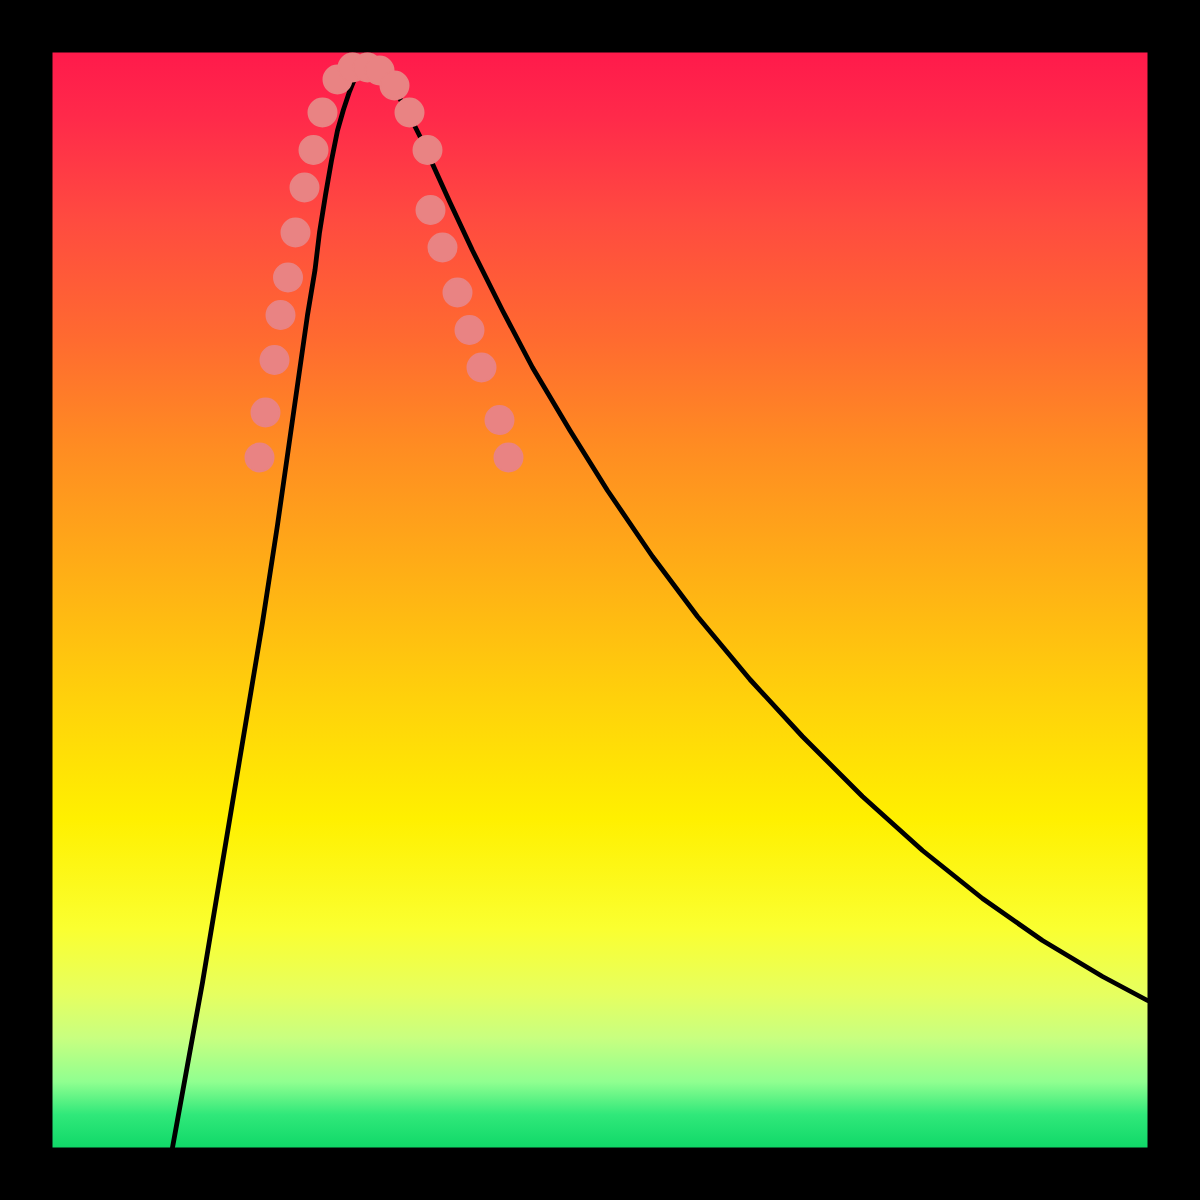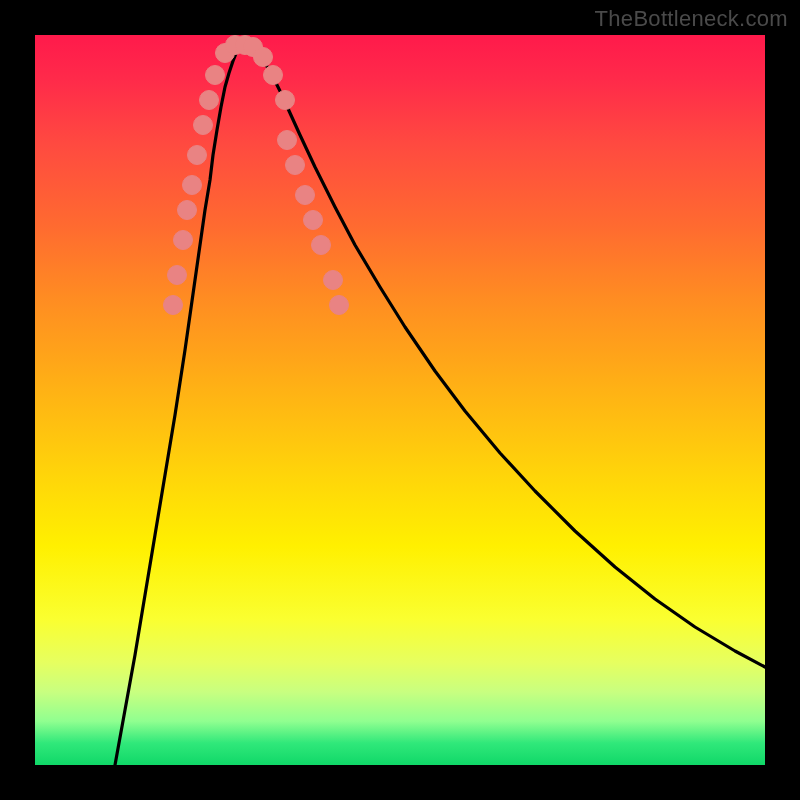--- a/index.html
+++ b/index.html
@@ -57,21 +57,20 @@
     top: 0;
     width: 730px;
     height: 730px;
     overflow: visible;
   }
 </style>
 </head>
 <body>
 
 <div class="stage">
-  <div class="watermark">TheBottleneck.com</div>
   <div class="plot">
     <svg class="curve" viewBox="0 0 730 730">
       <path id="curve-path" fill="none" stroke-width="3.2" stroke-linecap="round" stroke-linejoin="round" d="M80 730 L90 675 L100 620 L110 560 L120 500 L130 440 L140 380 L150 315 L155 280 L160 245 L165 210 L170 175 L175 145 L178 120 L182 95 L186 72 L190 52 L194 38 L198 26 L202 16 L206 10 L210 8 L215 10 L220 14 L225 20 L230 28 L238 42 L246 58 L255 78 L265 100 L280 132 L300 172 L320 210 L345 252 L370 292 L400 336 L430 376 L465 418 L500 456 L540 496 L580 532 L620 564 L660 592 L700 616 L730 632" stroke="#000000"></path>
       <g id="dots-group">
           <circle cx="138" cy="270" r="9.5" fill="#e98383" stroke="#e98383"></circle>
           <circle cx="142" cy="240" r="9.5" fill="#e98383" stroke="#e98383"></circle>
           <circle cx="148" cy="205" r="9.5" fill="#e98383" stroke="#e98383"></circle>
           <circle cx="152" cy="175" r="9.5" fill="#e98383" stroke="#e98383"></circle>
           <circle cx="157" cy="150" r="9.5" fill="#e98383" stroke="#e98383"></circle>
           <circle cx="162" cy="120" r="9.5" fill="#e98383" stroke="#e98383"></circle>

